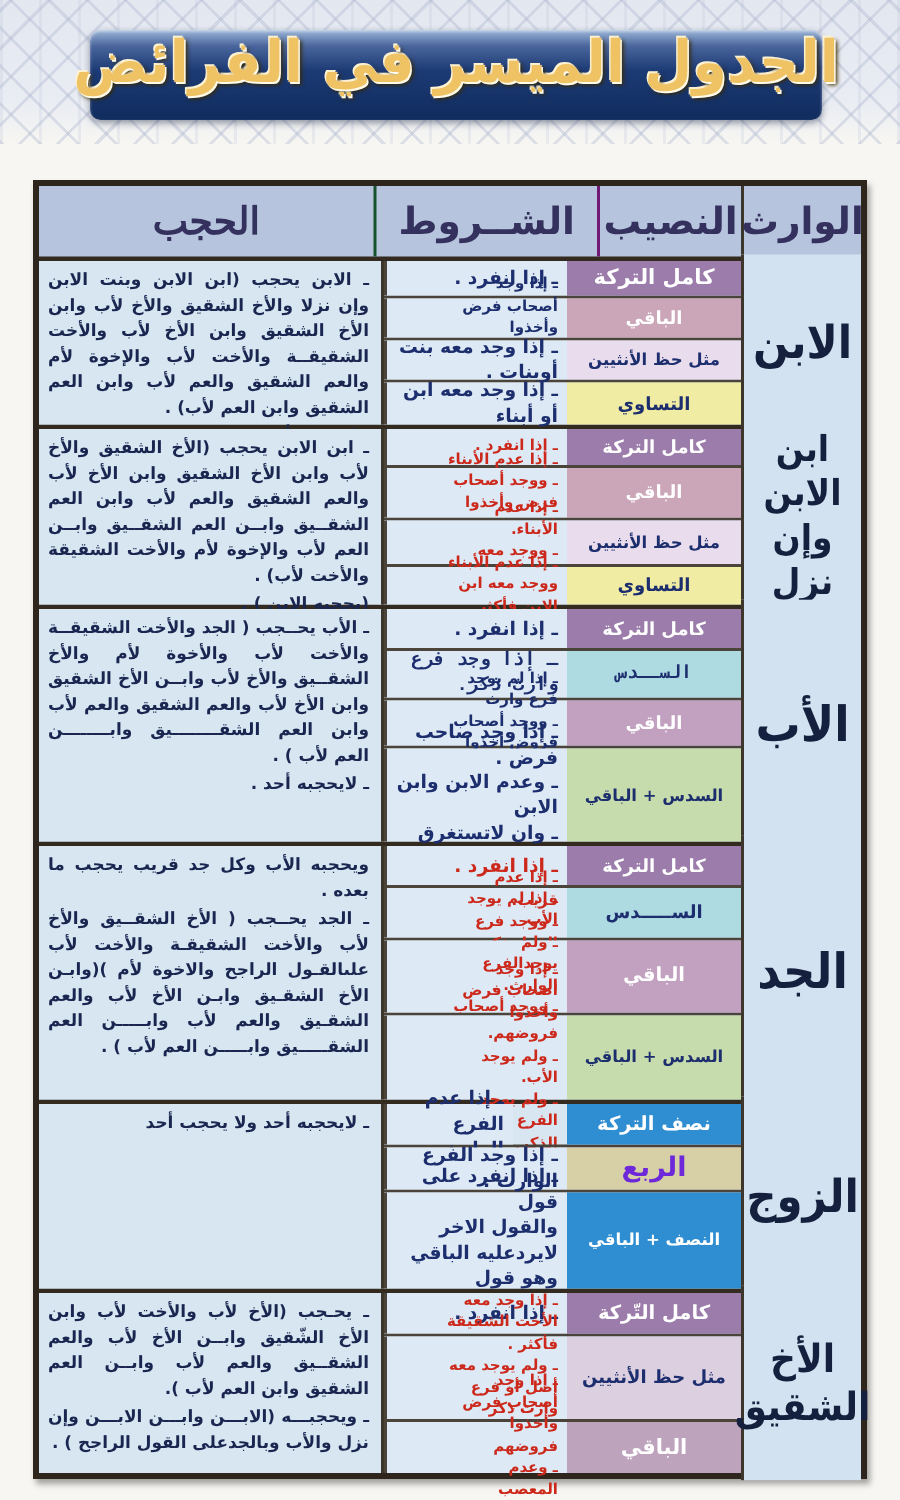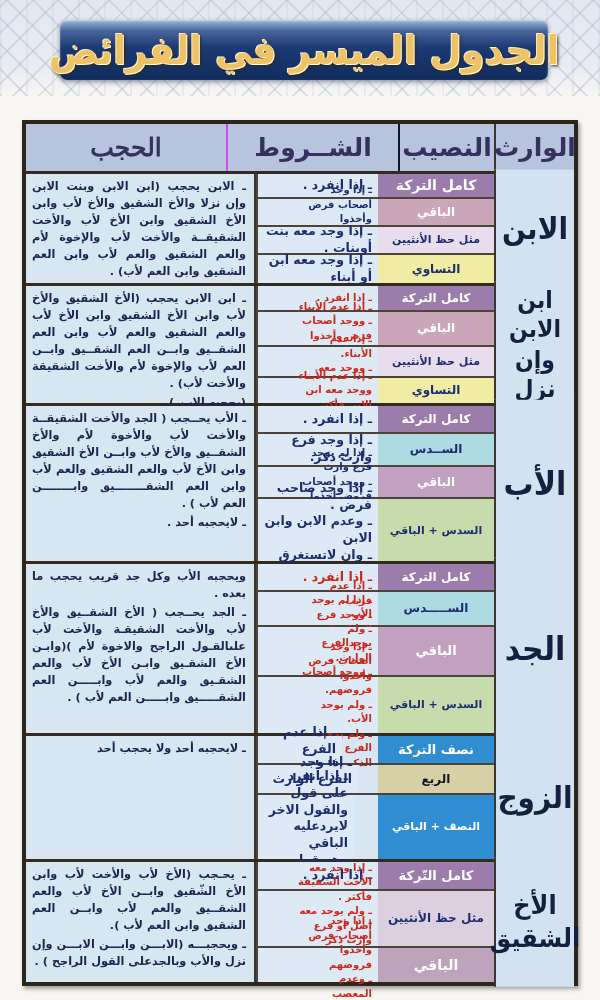--- a/index.html
+++ b/index.html
@@ -18,21 +18,21 @@
       repeating-linear-gradient(-45deg, rgba(170,180,205,.35) 0 2px, transparent 2px 18px),
       repeating-linear-gradient(90deg, rgba(190,198,218,.25) 0 2px, transparent 2px 26px),
       linear-gradient(180deg,#e3e7f0 0%,#e9ecf3 70%,#f7f6f2 100%);
   }
   
   .banner {
     position:absolute; top:20px; left:60px; width:488px; height:60px;
     background:linear-gradient(180deg,#9cb6d8 0%, #49659c 18%, #1c3a74 45%, #102c5e 100%);
     border-radius:7px;
     box-shadow:0 2px 5px rgba(20,30,60,.45), inset 0 1px 2px rgba(255,255,255,.5);
-    display:flex; align-items:center; justify-content:center;
+    display:flex; align-items:flex-start; justify-content:center;
   }
   .banner-title {
     font-size:37px; font-weight:bold; color:#efc263;
     text-shadow: 0 0 1px #fff, 1px 1px 0 #fffbe8, 2px 2px 3px #3a2a00, -1px -1px 0 #fff4d0;
     white-space:nowrap; transform:scaleY(1.05);
   }
   
   .ftable {
     position:absolute; top:120px; left:22px; width:556px; height:866px;
     border:4px solid #2e261c;
@@ -42,22 +42,22 @@
   }
   .header-row {
     display:flex; height:50px; flex:none;
     background:#b6c5dd; border-bottom:3px solid #332b20;
   }
   .hcell {
     display:flex; align-items:center; justify-content:center;
     font-weight:bold; color:#35315f; font-size:25px;
   }
   .hcell.heir  { width:80px;  border-left:2px solid #3c362c; }
-  .hcell.share { width:96px;  border-left:2px solid #0f172a; }
-  .hcell.cond  { width:172px; border-left:2px solid #d946ef; }
+  .hcell.share { width:96px;  border-left:2px solid #701a75; }
+  .hcell.cond  { width:149px; border-left:2px solid #14532d; }
   .hcell.block { flex:1;font-family:Liberation Serif, serif; }
 
   .trow { display:flex; flex:none; border-bottom:3px solid #332b20; }
   .trow:last-child { border-bottom:none; }
 
   .heir-cell {
     width:80px; flex:none; border-left:2px solid #3c362c;
     display:flex; align-items:center; justify-content:center;
     font-weight:bold; color:#14203e; font-size:24px; line-height:1.25;
     white-space:pre-line; text-align:center; background:#d3e2f0;
@@ -174,21 +174,21 @@
       </div>
       <div class="trow" style="height: 158px;">
         <div class="heir-cell" style="font-size: 30px;">الأب</div>
         <div class="mid-col">
           <div class="sub-row" style="flex: 27 1 0%;">
             <div class="share-cell" style="background: rgb(155, 124, 171); color: rgb(255, 255, 255); font-size: 12px;">كامل التركة</div>
             <div class="cond-cell">
               <div class="cond-line">ـ إذا انفرد .</div>
             </div>
           </div>
-          <div class="sub-row" style="flex: 32 1 0%;">
+          <div class="sub-row" style="flex: 32 1 0%; font-family: Liberation Mono, monospace;">
             <div class="share-cell" style="background: rgb(174, 218, 226); color: rgb(29, 46, 110); font-size: 12px;">الســدس</div>
             <div class="cond-cell">
               <div class="cond-line">ـ إذا وجد فرع وارث  ذكر.</div>
             </div>
           </div>
           <div class="sub-row" style="flex: 32 1 0%;">
             <div class="share-cell" style="background: rgb(194, 160, 192); color: rgb(255, 255, 255); font-size: 12px;">الباقي</div>
             <div class="cond-cell small">
               <div class="cond-line">ـ إذا لم يوجد فرع وارث</div>
               <div class="cond-line">ـ ووجد أصحاب فروض أخذوا فروضهم</div>
@@ -249,27 +249,27 @@
       <div class="trow" style="height: 126px;">
         <div class="heir-cell" style="font-size: 28px;">الزوج</div>
         <div class="mid-col">
           <div class="sub-row" style="flex: 28 1 0%;">
             <div class="share-cell" style="background: rgb(47, 142, 210); color: rgb(255, 255, 255); font-size: 13px; margin-left: 36px;">نصف التركة</div>
             <div class="cond-cell">
               <div class="cond-line">ـ إذا عدم الفرع الوارث .</div>
             </div>
           </div>
           <div class="sub-row" style="flex: 28 1 0%;">
-            <div class="share-cell" style="background: rgb(215, 207, 166); color: #0f172a; font-size: 12px; margin-left: 20px;">الربع</div>
+            <div class="share-cell" style="background: rgb(215, 207, 166); color: #6d28d9; font-size: 18px;">الربع</div>
             <div class="cond-cell">
               <div class="cond-line">ـ إذا وجد الفرع الوارث .</div>
             </div>
           </div>
           <div class="sub-row" style="flex: 66 1 0%;">
-            <div class="share-cell" style="background: rgb(47, 142, 210); color: rgb(255, 255, 255); font-size: 11px; margin-left: 24px;">النصف + الباقي</div>
+            <div class="share-cell" style="background: rgb(47, 142, 210); color: rgb(255, 255, 255); font-size: 11px;">النصف + الباقي</div>
             <div class="cond-cell">
               <div class="cond-line">ـ إذا انفرد على قول</div>
               <div class="cond-line">والقول الاخر لايردعليه الباقي</div>
               <div class="cond-line">وهو قول الجمهور</div>
             </div>
           </div>
         </div>
         <div class="block-cell">
           <div class="block-para">ـ لايحجبه أحد ولا يحجب أحد</div>
         </div>

